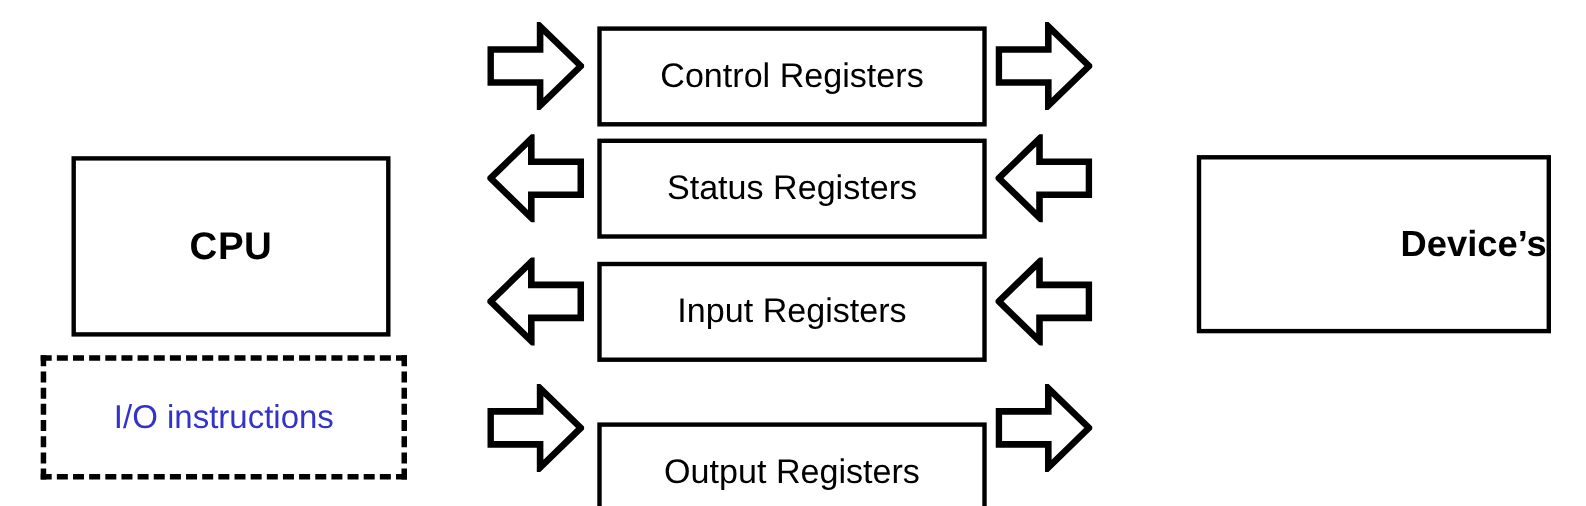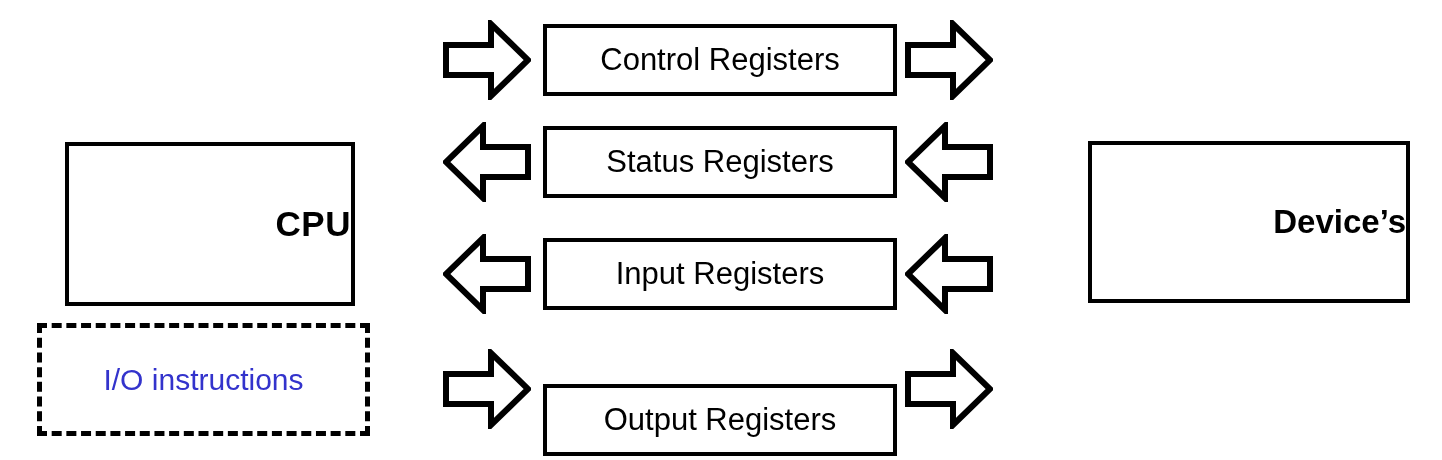--- a/index.html
+++ b/index.html
@@ -26,21 +26,21 @@
   
   .cpu-box {
     left: 65px;
     top: 142px;
     width: 290px;
     height: 164px;
     border: 4px solid #000000;
     background: #ffffff;
     display: flex;
     align-items: center;
-    justify-content: flex-end;
+    justify-content: center;
   }
   .cpu-label {
     font-size: 35px;
     font-weight: bold;
     color: #000000;
     letter-spacing: 0.5px;
     line-height: 1.1;
   }
 
   
@@ -68,21 +68,21 @@
     font-weight: bold;
     font-style: italic;
     line-height: 1.12;
     white-space: nowrap;
   }
 
   
   .reg-box {
     left: 543px;
     width: 354px;
-    height: 72px;
+    height: 91px;
     border: 4px solid #000000;
     background: #ffffff;
     display: flex;
     align-items: center;
     justify-content: center;
   }
   .reg-label {
     font-size: 31px;
     font-weight: normal;
     color: #000000;

